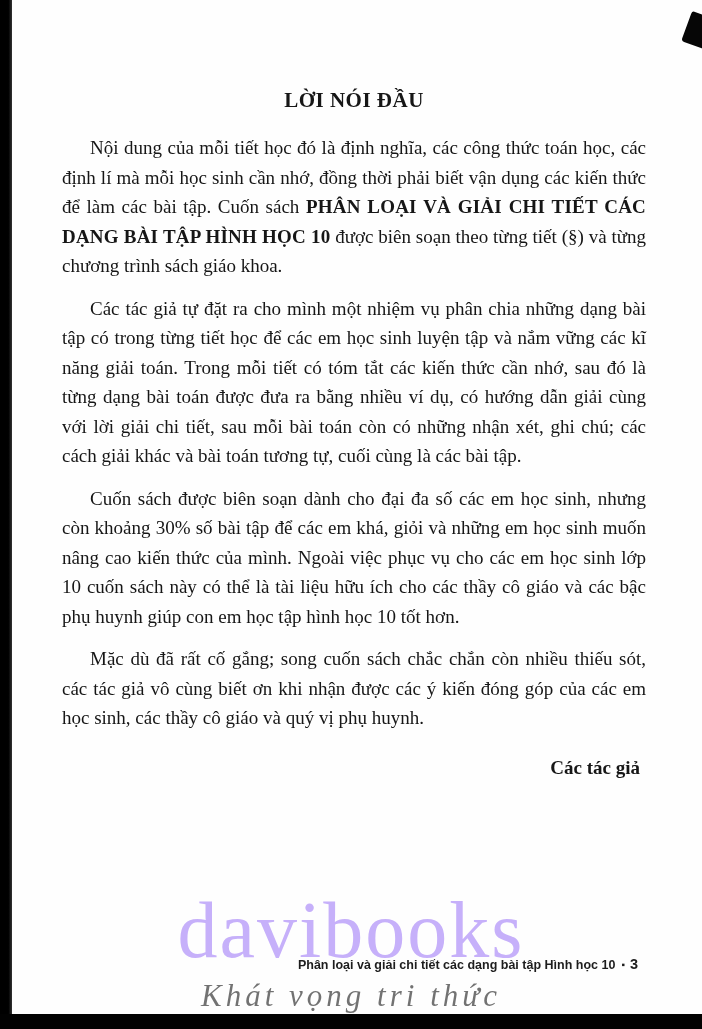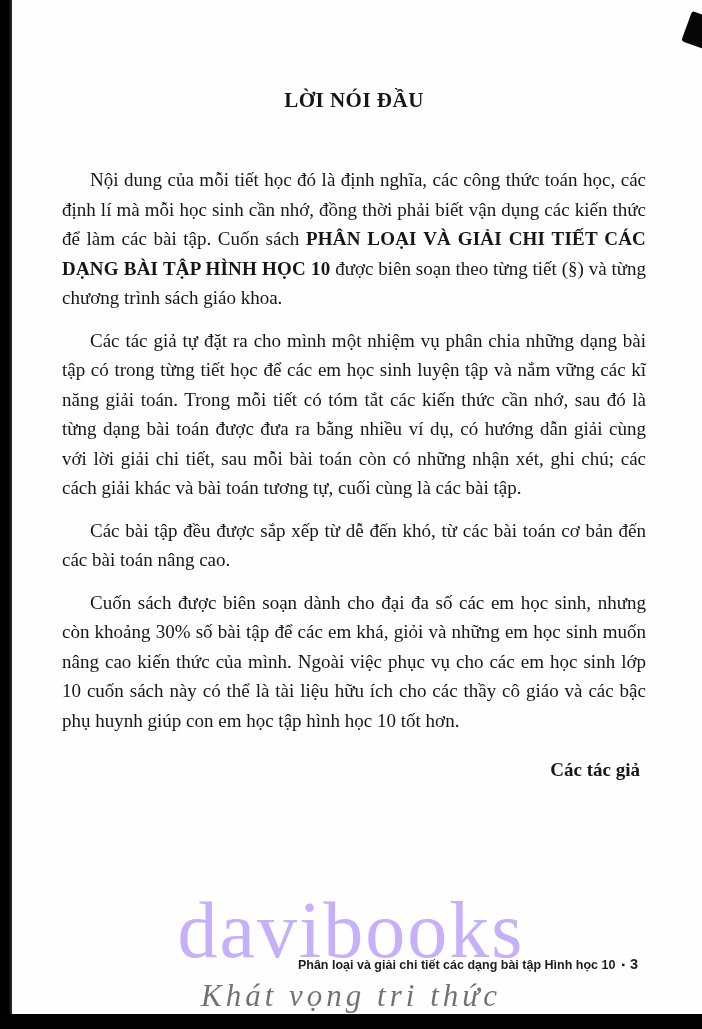--- a/index.html
+++ b/index.html
@@ -44,21 +44,21 @@
   .content {
     position: absolute;
     left: 62px; right: 56px; top: 88px;
     z-index: 3;
   }
   .title {
     font-size: 21px;
     font-weight: bold;
     text-align: center;
     letter-spacing: .5px;
-    margin: 0 0 52px 0;
+    margin: 0 0 20px 0;
   }
   .content p.body-par {
     font-size: 19px;
     line-height: 29.5px;
     text-align: justify;
     text-indent: 28px;
     margin: 0 0 13px 0;
   }
   .content p.body-par strong {
     font-weight: bold;
@@ -126,24 +126,24 @@
     <div class="wm-tagline">Khát vọng tri thức</div>
   </div>
 
   <div class="content">
     <h1 class="title">LỜI NÓI ĐẦU</h1>
 
     <p class="body-par"><span>Nội dung của mỗi tiết học đó là định nghĩa, các công thức toán học, các định lí mà mỗi học sinh cần nhớ, đồng thời phải biết vận dụng các kiến thức để làm các bài tập. Cuốn sách </span><strong>PHÂN LOẠI VÀ GIẢI CHI TIẾT CÁC DẠNG BÀI TẬP HÌNH HỌC 10</strong><span> được biên soạn theo từng tiết (§) và từng chương trình sách giáo khoa.</span></p>
 
     <p class="body-par">Các tác giả tự đặt ra cho mình một nhiệm vụ phân chia những dạng bài tập có trong từng tiết học để các em học sinh luyện tập và nắm vững các kĩ năng giải toán. Trong mỗi tiết có tóm tắt các kiến thức cần nhớ, sau đó là từng dạng bài toán được đưa ra bằng nhiều ví dụ, có hướng dẫn giải cùng với lời giải chi tiết, sau mỗi bài toán còn có những nhận xét, ghi chú; các cách giải khác và bài toán tương tự, cuối cùng là các bài tập.</p>
 
-    <p class="body-par">Các bài tập đều được sắp xếp từ dễ đến khó, từ các bài toán cơ bản đến các bài toán nâng cao.</p>
 
     <p class="body-par">Cuốn sách được biên soạn dành cho đại đa số các em học sinh, nhưng còn khoảng 30% số bài tập để các em khá, giỏi và những em học sinh muốn nâng cao kiến thức của mình. Ngoài việc phục vụ cho các em học sinh lớp 10 cuốn sách này có thể là tài liệu hữu ích cho các thầy cô giáo và các bậc phụ huynh giúp con em học tập hình học 10 tốt hơn.</p>
 
+    <p class="body-par">Mặc dù đã rất cố gắng; song cuốn sách chắc chắn còn nhiều thiếu sót, các tác giả vô cùng biết ơn khi nhận được các ý kiến đóng góp của các em học sinh, các thầy cô giáo và quý vị phụ huynh.</p>
 
     <p class="signature">Các tác giả</p>
   </div>
 
   <div class="footer">
     <span>Phân loại và giải chi tiết các dạng bài tập Hình học 10</span><span class="sep">▪</span><span class="pagenum">3</span>
   </div>
 
 </div>
 

